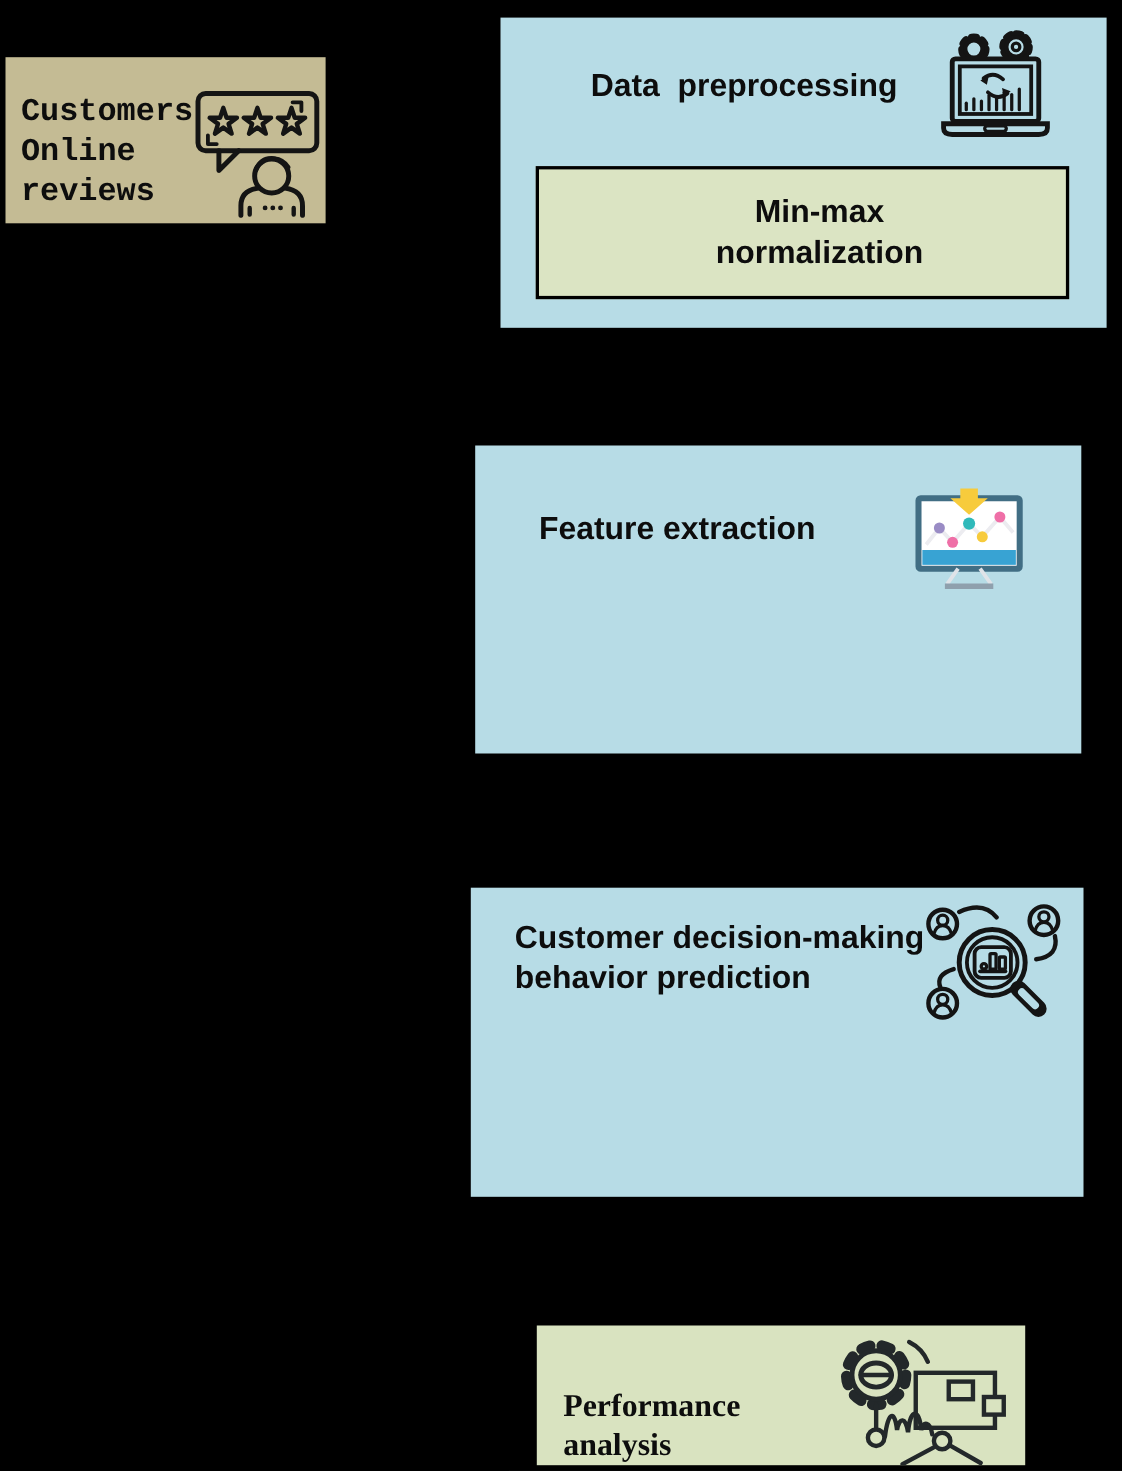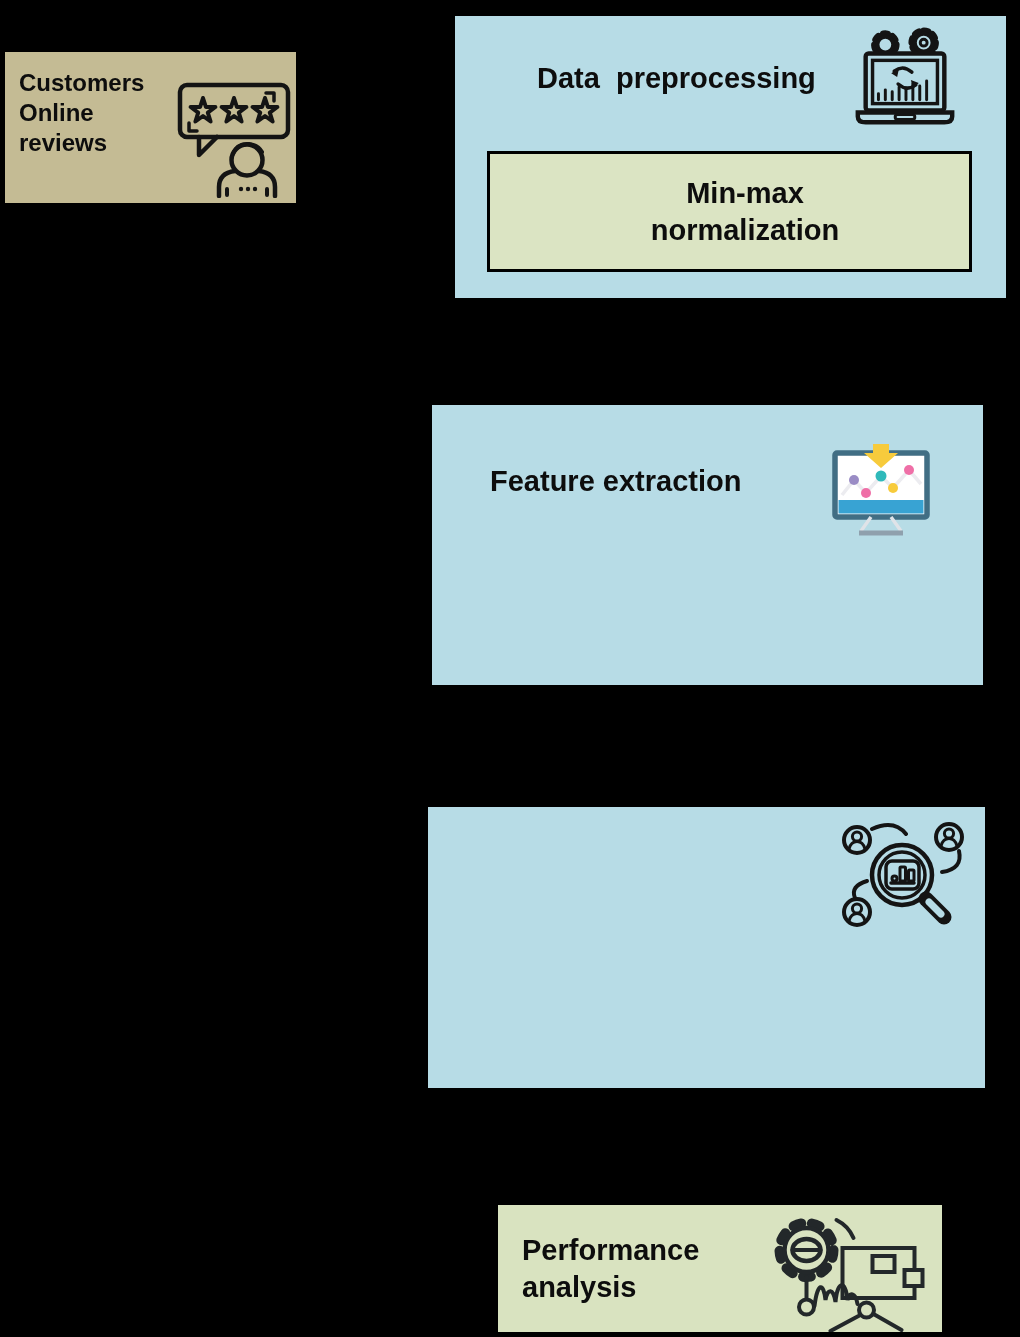--- a/index.html
+++ b/index.html
@@ -19,21 +19,21 @@
     font-family:"Liberation Sans",sans-serif;
     font-weight:bold;
     color:var(--ink);
     overflow:hidden;
   }
   .box{position:absolute;}
   .txt{white-space:pre-wrap;line-height:1.25;}
 
   
   #source{left:5px;top:52px;width:291px;height:151px;background:var(--source-fill);}
-  #source .txt{position:absolute;left:14px;top:16px;font-size:24px;}
+  #source .txt{position:absolute;left:14px;top:32px;font-size:29px;font-family:Liberation Mono, monospace;}
   #source svg{position:absolute;left:170px;top:26px;}
 
   
   .stage{background:var(--stage-fill);}
   #stage1{left:455px;top:16px;width:551px;height:282px;}
   #stage1 .title{position:absolute;left:82px;top:44px;font-size:29px;}
   #stage1 svg{position:absolute;left:391px;top:11px;}
   #stage2{left:432px;top:405px;width:551px;height:280px;}
   #stage2 .title{position:absolute;left:58px;top:58px;font-size:29px;}
   #stage2 svg{position:absolute;left:399px;top:38px;}
@@ -47,21 +47,21 @@
     background:var(--method-fill);
     border:3px solid #000;
     display:flex;align-items:center;justify-content:center;
     text-align:center;font-size:29px;padding-left:31px;
   }
   #stage1 .method{left:32px;top:135px;width:485px;height:121px;}
   #stage2 .method{left:34px;top:137px;width:482px;height:117px;}
   #stage3 .method{left:38px;top:134px;width:484px;height:119px;}
 
   
-  #final{left:498px;top:1205px;width:444px;height:127px;background:var(--final-fill);display:flex;align-items:center;}
+  #final{left:488px;top:1205px;width:444px;height:127px;background:var(--final-fill);display:flex;align-items:flex-end;font-family:Liberation Serif, serif;}
   #final .txt{margin-left:24px;font-size:29px;}
   #final svg{position:absolute;left:255px;top:5px;}
 
   svg{display:block;}
 </style>
 </head>
 <body>
 
 <div id="canvas">
 
@@ -146,20 +146,22 @@
       <circle cx="50" cy="33" r="5.5" fill="#2fb9ba"></circle>
       <circle cx="62" cy="45" r="5" fill="#f7cb3c"></circle>
       <circle cx="78" cy="27" r="5" fill="#ef6fa7"></circle>
       <path d="M42 1 L58 1 L58 10 L67 10 L50 25 L33 10 L42 10 Z" fill="#f7cb3c"></path>
       <path d="M40 74 L30 88 M60 74 L70 88" stroke="#dfe3e8" stroke-width="3.5" fill="none"></path>
       <path d="M28 90 h44" stroke="#8fa0ad" stroke-width="5" fill="none"></path>
     </svg>
   </div>
 
   <div class="box stage" id="stage3">
+    <div class="title txt">Customer decision-making
+behavior prediction</div>
     <svg width="134" height="112" viewBox="0 0 134 112">
       <g fill="none" stroke="#141414" stroke-linecap="round" stroke-linejoin="round">
         <path d="M36 10 Q58 0 70 15" stroke-width="4"></path>
         <path d="M31 62 Q14 67 19 79" stroke-width="4"></path>
         <path d="M123 32 Q127 50 106 53" stroke-width="4"></path>
         <g transform="translate(21,21)">
           <circle r="13" stroke-width="4"></circle>
             <circle cy="-3.5" r="4.6" stroke-width="3"></circle>
           <path d="M-8 9 Q-6 1.5 0 1.5 Q6 1.5 8 9" stroke-width="3"></path>
         </g>

